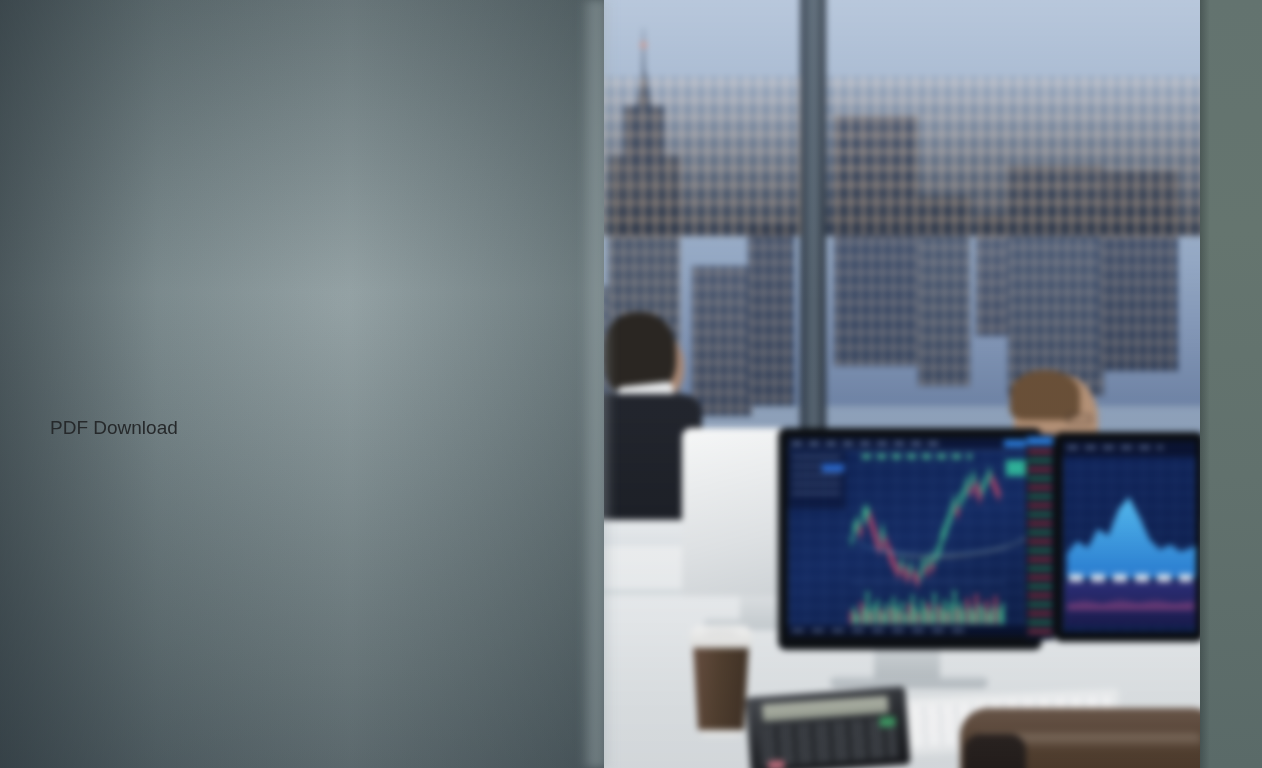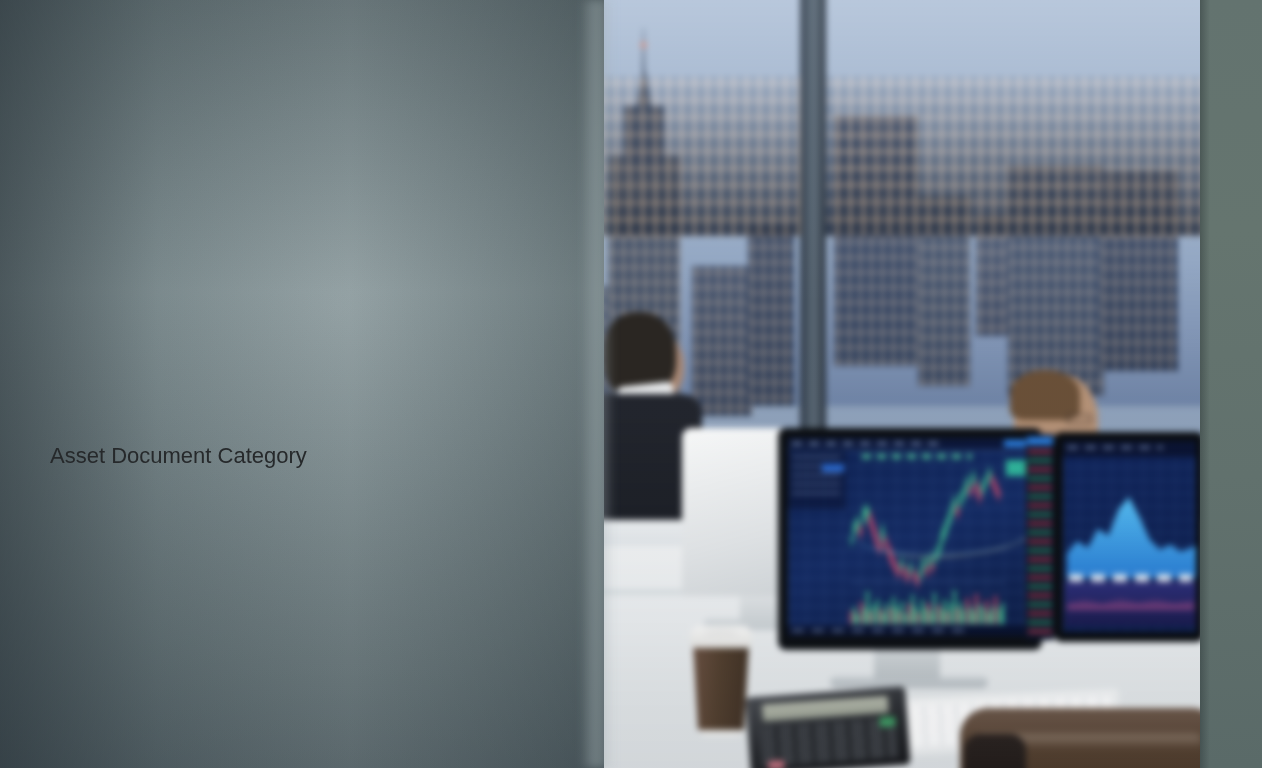--- a/index.html
+++ b/index.html
@@ -701,16 +701,16 @@
     <div class="photo-grade"></div>
   </div>
 
   <div class="wall"></div>
   <div class="wall-shade"></div>
   <div class="seam"></div>
 
   <div class="right-strip"></div>
 
   <div class="textblock">
-    <div class="sub1">Asset Document Category</div>
+    <div class="sub2">PDF Download</div>
   </div>
 
 </div>
 
 </body></html>

